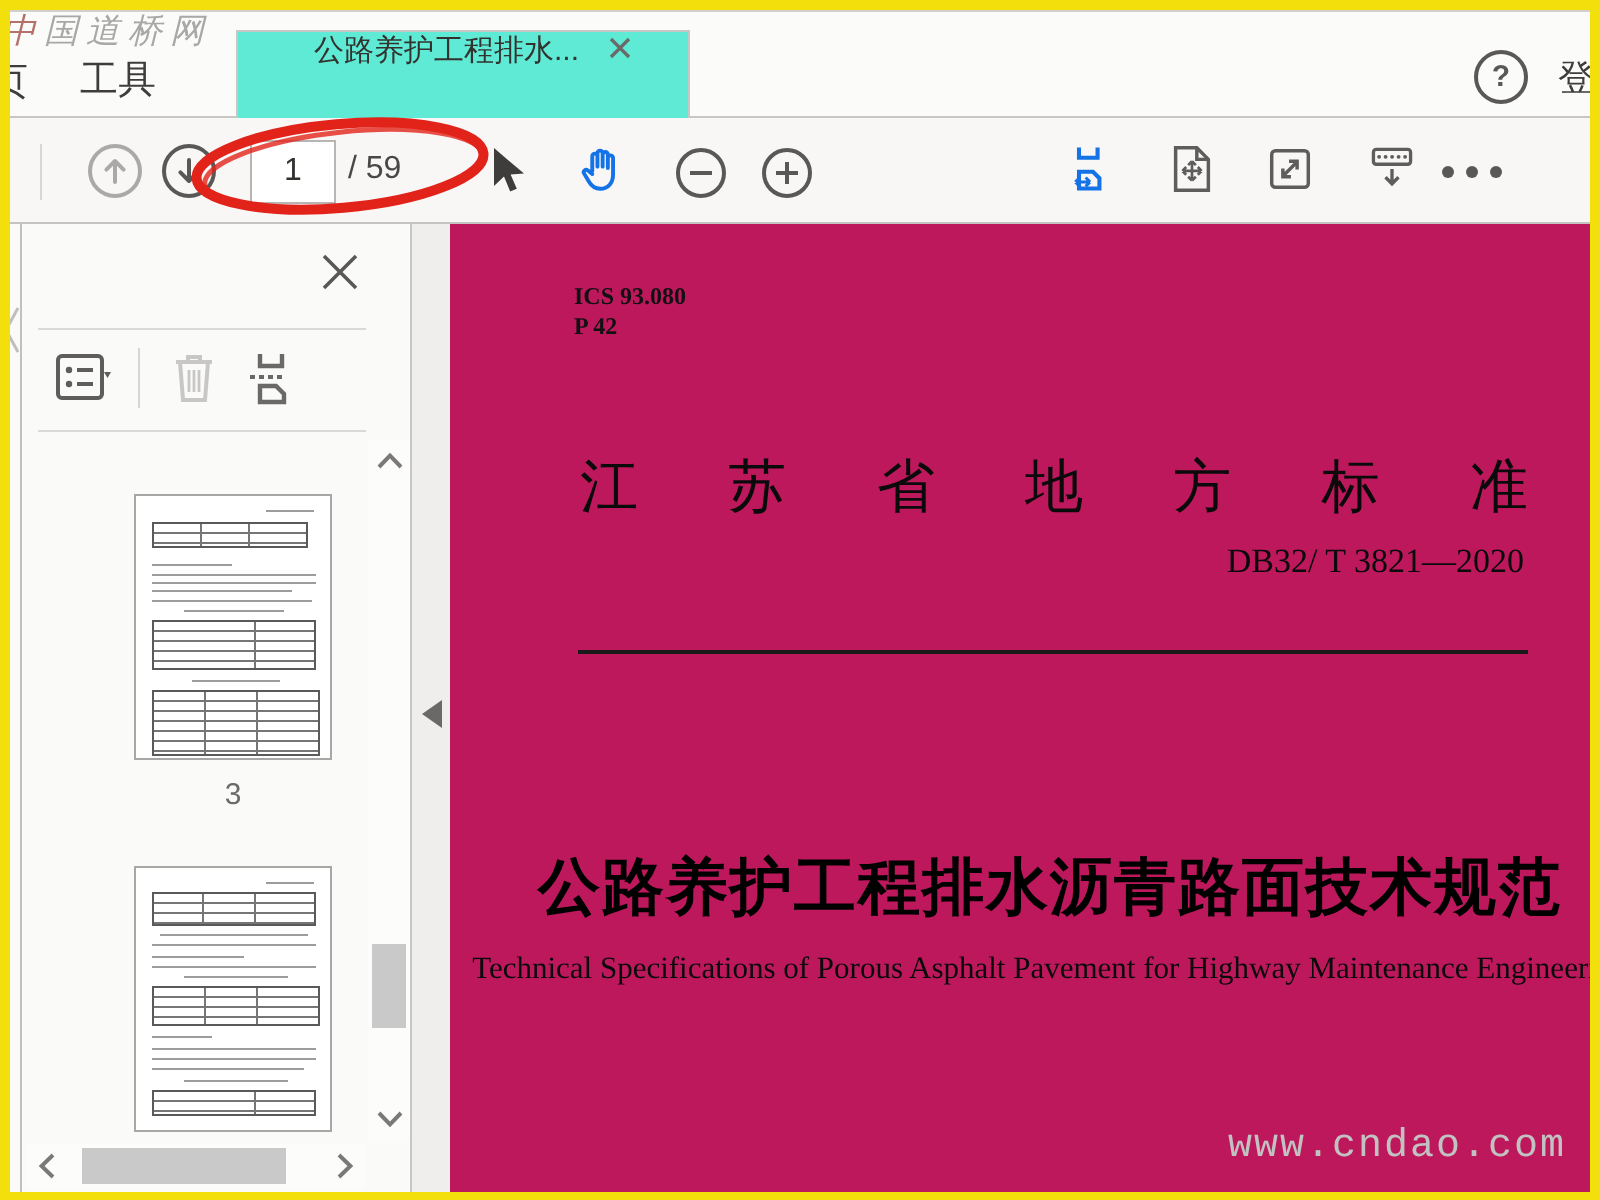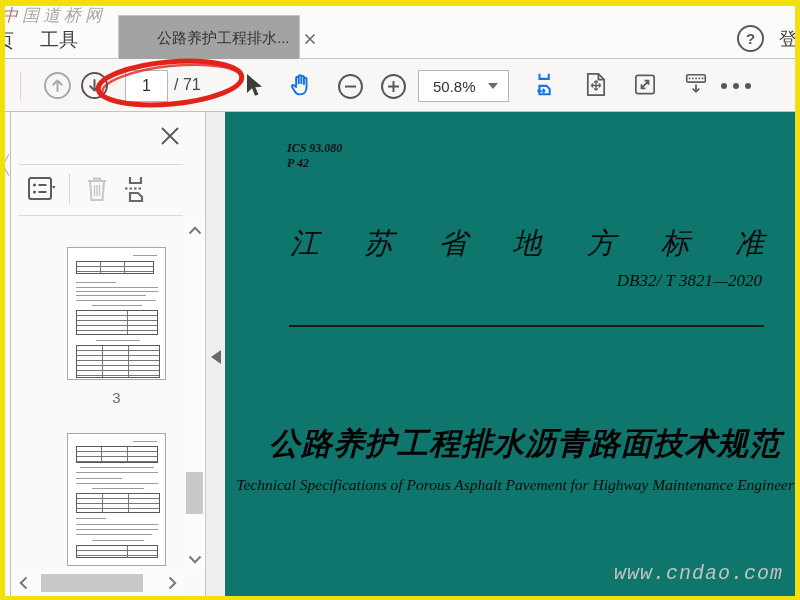--- a/index.html
+++ b/index.html
@@ -15,23 +15,23 @@
   .frame.r { right:0; top:0; width:5px; height:600px; }
 
   
   .titlebar { position:absolute; left:5px; top:5px; right:5px; height:54px;
               background:#FBFBFA; border-top:1px solid #D2D0CE; border-bottom:1px solid #C9C7C5; z-index:5; }
   .wm-top { position:absolute; left:-4px; top:-2px; font-size:17px; letter-spacing:4px;
             color:#9A9A98; font-family:"DejaVu Serif", serif; font-style:italic; opacity:.85; white-space:nowrap; }
   .wm-top .first { color:#A85A50; }
   .tab-partial { position:absolute; left:-10px; top:22px; font-size:19px; color:#3F3D3B; }
   .tab-tools { position:absolute; left:35px; top:21px; font-size:19px; color:#3F3D3B; cursor:default; }
-  .tab-active { position:absolute; left:113px; top:9px; width:182px; height:46px;
-                background:#a3a3a3; border:1px solid #C9C7C5; border-bottom:none; z-index:6;
-                display:flex; align-items:center; }
+  .tab-active { position:absolute; left:113px; top:9px; width:227px; height:46px;
+                background:#5eead4; border:1px solid #C9C7C5; border-bottom:none; z-index:6;
+                display:flex; }
   .tab-active .label { margin-left:38px; font-size:15px; color:#33322F; white-space:nowrap; }
   .tab-close { margin-left:12px; width:16px; height:16px; position:relative; cursor:pointer; }
   .tab-close svg { position:absolute; inset:0; }
   .help-btn { position:absolute; left:732px; top:19px; width:27px; height:27px; border:2px solid #5A5856;
               border-radius:50%; display:flex; align-items:center; justify-content:center;
               font-size:15px; font-weight:bold; color:#5A5856; cursor:pointer; }
   .login-partial { position:absolute; left:774px; top:21px; font-size:18px; color:#3F3D3B; }
 
   
   .toolbar { position:absolute; left:5px; top:59px; right:5px; height:53px;
@@ -84,22 +84,22 @@
   .hsb .thumbbar { position:absolute; top:2px; height:18px; background:#C9C9C9; }
   .sb-arrow { position:absolute; width:21px; height:21px; display:flex; align-items:center;
               justify-content:center; cursor:pointer; }
   .edge-strip { position:absolute; left:200px; top:0; bottom:0; width:20px; background:#F0EEEC;
                 border-left:1px solid #C9C7C5; }
   .collapse-tri { position:absolute; left:5px; top:238px; width:0; height:0; cursor:pointer;
                   border-top:7px solid transparent; border-bottom:7px solid transparent;
                   border-right:10px solid #6B6967; }
 
   
-  .docpane { position:absolute; left:225px; top:112px; right:5px; bottom:4px; background:#0f766e;
-             font-family:"Liberation Serif", serif;font-style:italic; }
+  .docpane { position:absolute; left:225px; top:112px; right:5px; bottom:4px; background:#be185d;
+             font-family:"Liberation Serif", serif; }
   .doc-ics { position:absolute; left:62px; top:29px; font-size:12px; font-weight:bold; color:#111; }
   .doc-p { position:absolute; left:62px; top:44px; font-size:12px; font-weight:bold; color:#111; }
   .doc-code { position:absolute; right:48px; top:44px; font-size:48px; font-weight:bold;
               letter-spacing:3px; color:#000; line-height:1; }
   .doc-std { position:absolute; left:65px; width:474px; top:112px; display:flex;
              justify-content:space-between; font-size:29px; font-weight:500; color:#0A0A0A; }
   .doc-num { position:absolute; right:33px; top:159px; font-size:17px; color:#0A0A0A; }
   .doc-line { position:absolute; left:64px; width:475px; top:213px; height:2px; background:#1A1A1A; }
   .doc-title { position:absolute; left:20px; width:560px; top:311px; text-align:center;
                font-size:31px; font-weight:600; letter-spacing:1px; color:#000; }
@@ -139,21 +139,21 @@
         </svg>
     </div>
     <div class="circ-btn" style="left:75px;top:12px;">
       <svg width="29" height="29" viewBox="0 0 29 29">
           <circle cx="14.5" cy="14.5" r="12.5" fill="none" stroke="#5A5856" stroke-width="2"></circle>
           <path d="M14.5 9V19 M10.2 15.2 L14.5 19.5 L18.8 15.2" fill="none" stroke="#5A5856" stroke-width="2" stroke-linecap="round" stroke-linejoin="round"></path>
         </svg>
     </div>
 
     <input class="page-input" value="1" style="">
-    <div class="page-total">/ 71</div>
+    <div class="page-total">/ 59</div>
 
     <div class="tb-icon" style="left:235px;top:14px;">
       <svg width="22" height="26" viewBox="0 0 22 26">
           <path d="M5 1 L5 20 L10 15.3 L13.1 22.8 L16.4 21.4 L13.3 14.2 L20 13.8 Z" fill="#3F3D3B"></path>
         </svg>
     </div>
     <div class="tb-icon" style="left:283px;top:13px;">
       <svg width="27" height="27" viewBox="0 0 24 24">
           <path d="M7.5 12V5.2a1.2 1.2 0 0 1 2.4 0V10 M9.9 9.5V3.8a1.2 1.2 0 0 1 2.4 0V10 M12.3 9.8V4.4a1.2 1.2 0 0 1 2.4 0V10.4 M14.7 10.6V6a1.2 1.2 0 0 1 2.4 0v7.6c0 3.8-2.2 6.6-5.9 6.6-2.6 0-4-1.1-5.2-3.2l-2.3-3.9c-.6-1 .7-2.1 1.7-1.4l2.1 1.7" fill="none" stroke="#1473E6" stroke-width="1.8" stroke-linecap="round" stroke-linejoin="round"></path>
         </svg>
@@ -164,24 +164,20 @@
           <path d="M8 13.5h11" stroke="#5A5856" stroke-width="2"></path>
         </svg>
     </div>
     <div class="circ-btn" style="left:374px;top:13px;">
       <svg width="27" height="27" viewBox="0 0 27 27">
           <circle cx="13.5" cy="13.5" r="11.5" fill="none" stroke="#5A5856" stroke-width="2"></circle>
           <path d="M8 13.5h11 M13.5 8v11" stroke="#5A5856" stroke-width="2"></path>
         </svg>
     </div>
 
-    <div class="zoom-box">
-      <span class="val">50.8%</span>
-      <span class="caret-down"></span>
-    </div>
 
     <div class="tb-icon" style="left:528px;top:12px;">
       <svg width="28" height="28" viewBox="0 0 28 28">
           <path d="M7 3v5.5h10V3" fill="none" stroke="#1473E6" stroke-width="2.2"></path>
           <path d="M7 25v-9h7.5l3.5 3.5V25z" fill="none" stroke="#1473E6" stroke-width="2.2"></path>
           <path d="M5 21.5h8 M5 21.5l2.4-2.4M5 21.5l2.4 2.4 M13 21.5l-2.4-2.4M13 21.5l-2.4 2.4" fill="none" stroke="#1473E6" stroke-width="1.6"></path>
         </svg>
     </div>
     <div class="tb-icon" style="left:578px;top:12px;">
       <svg width="27" height="27" viewBox="0 0 27 27">

